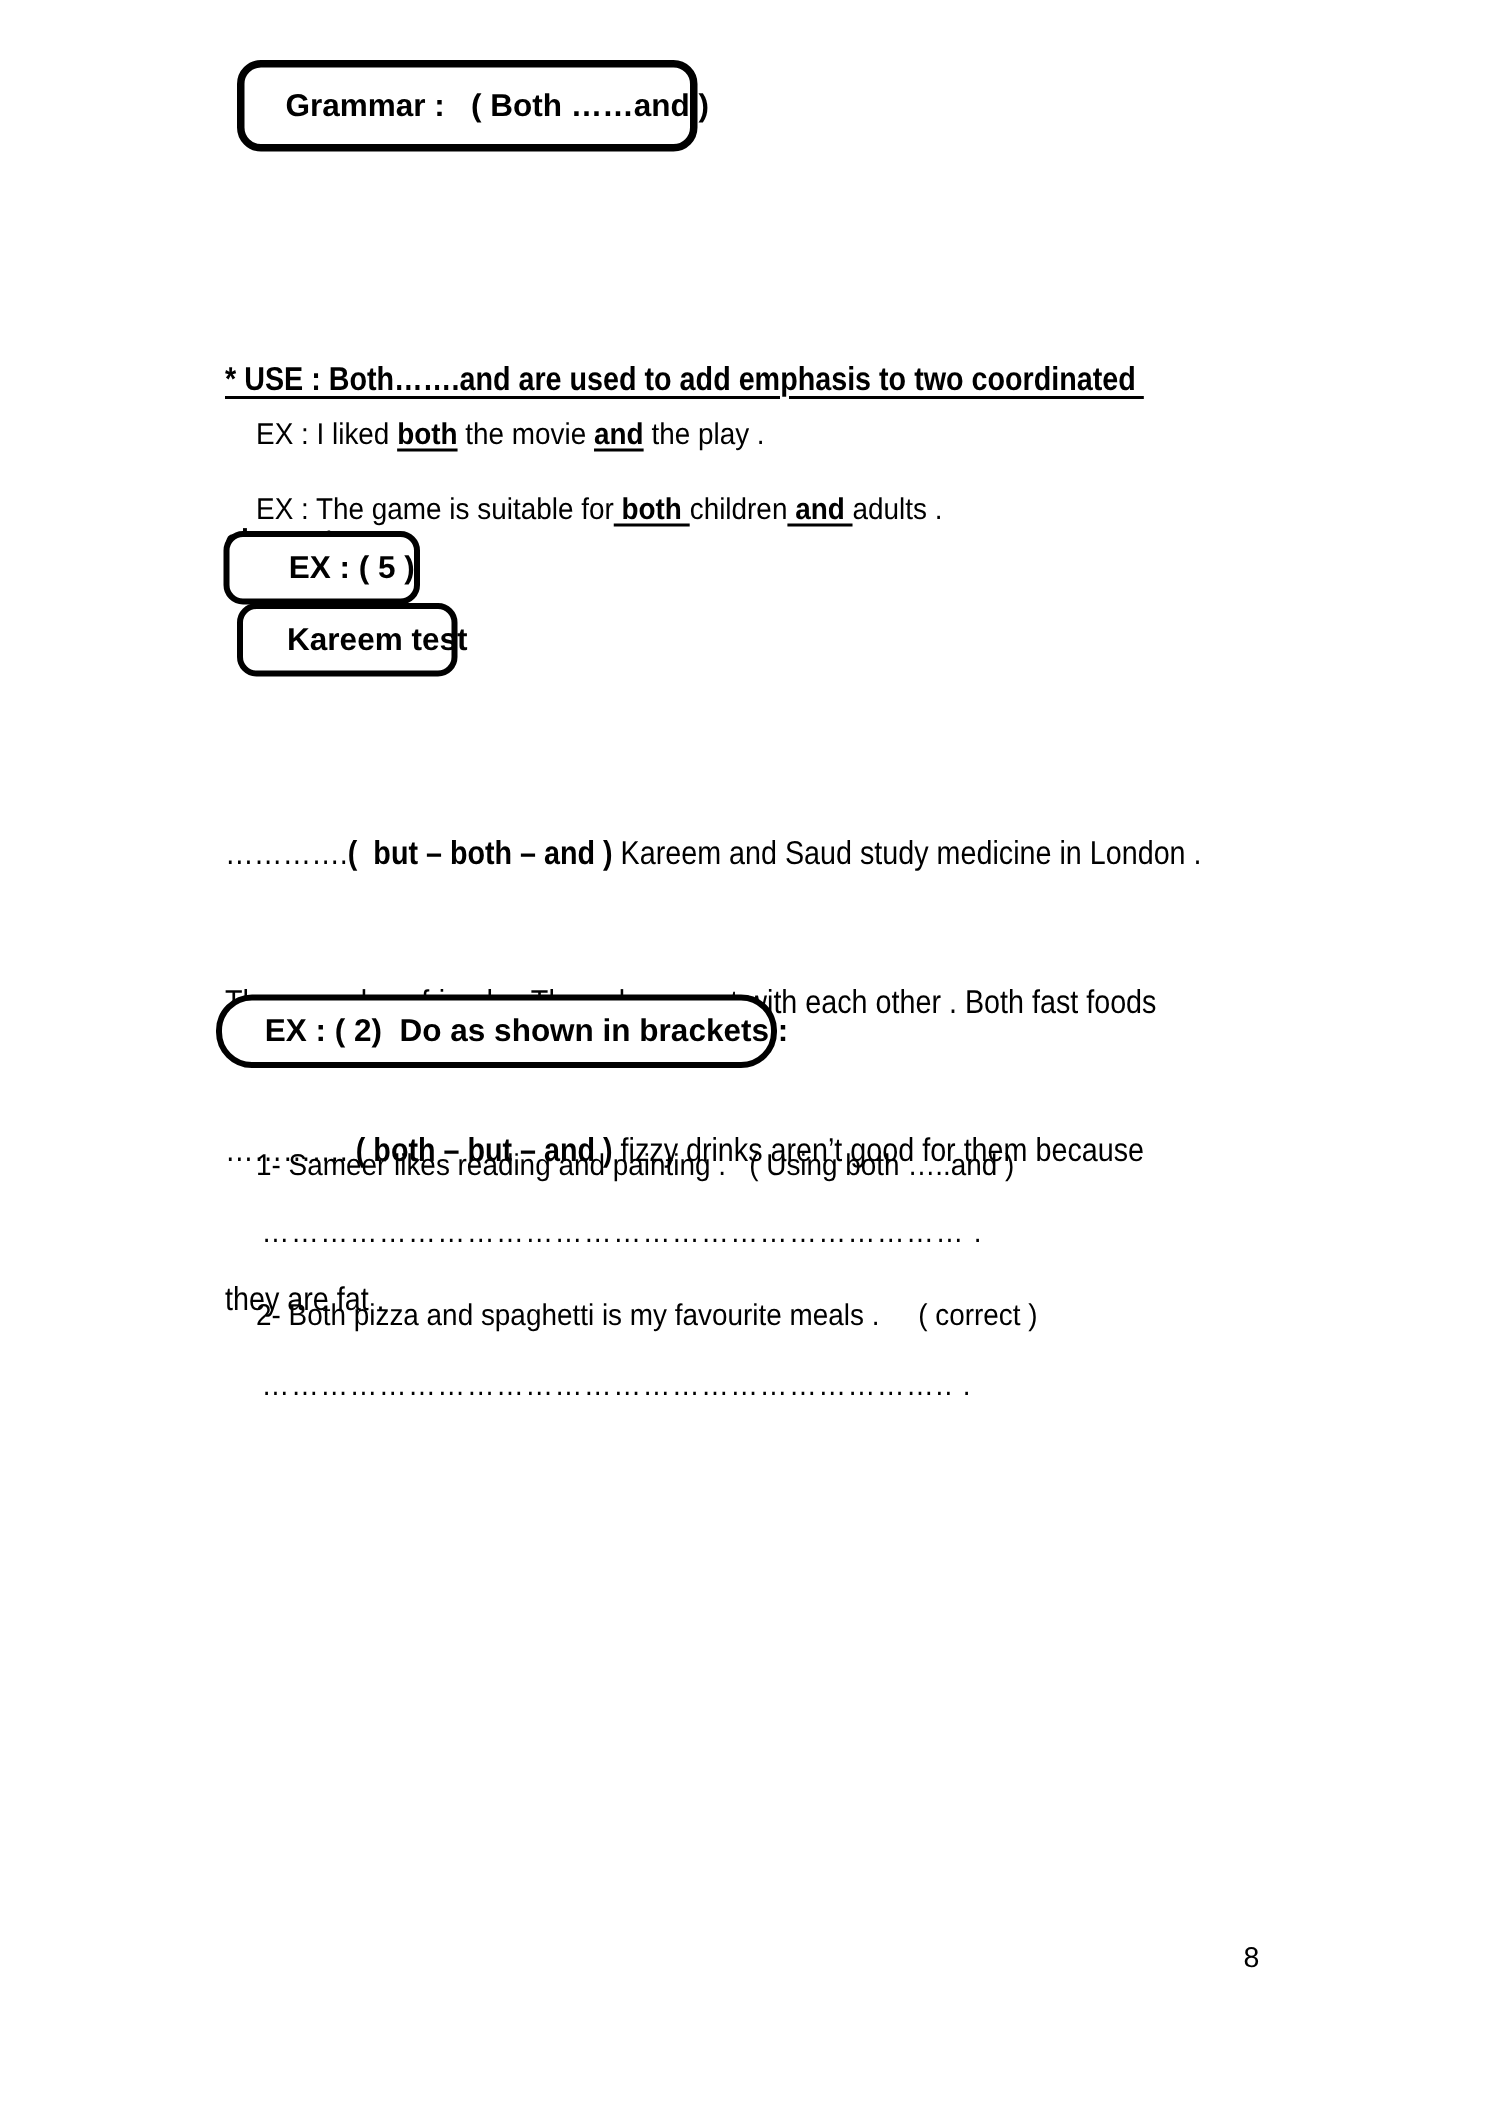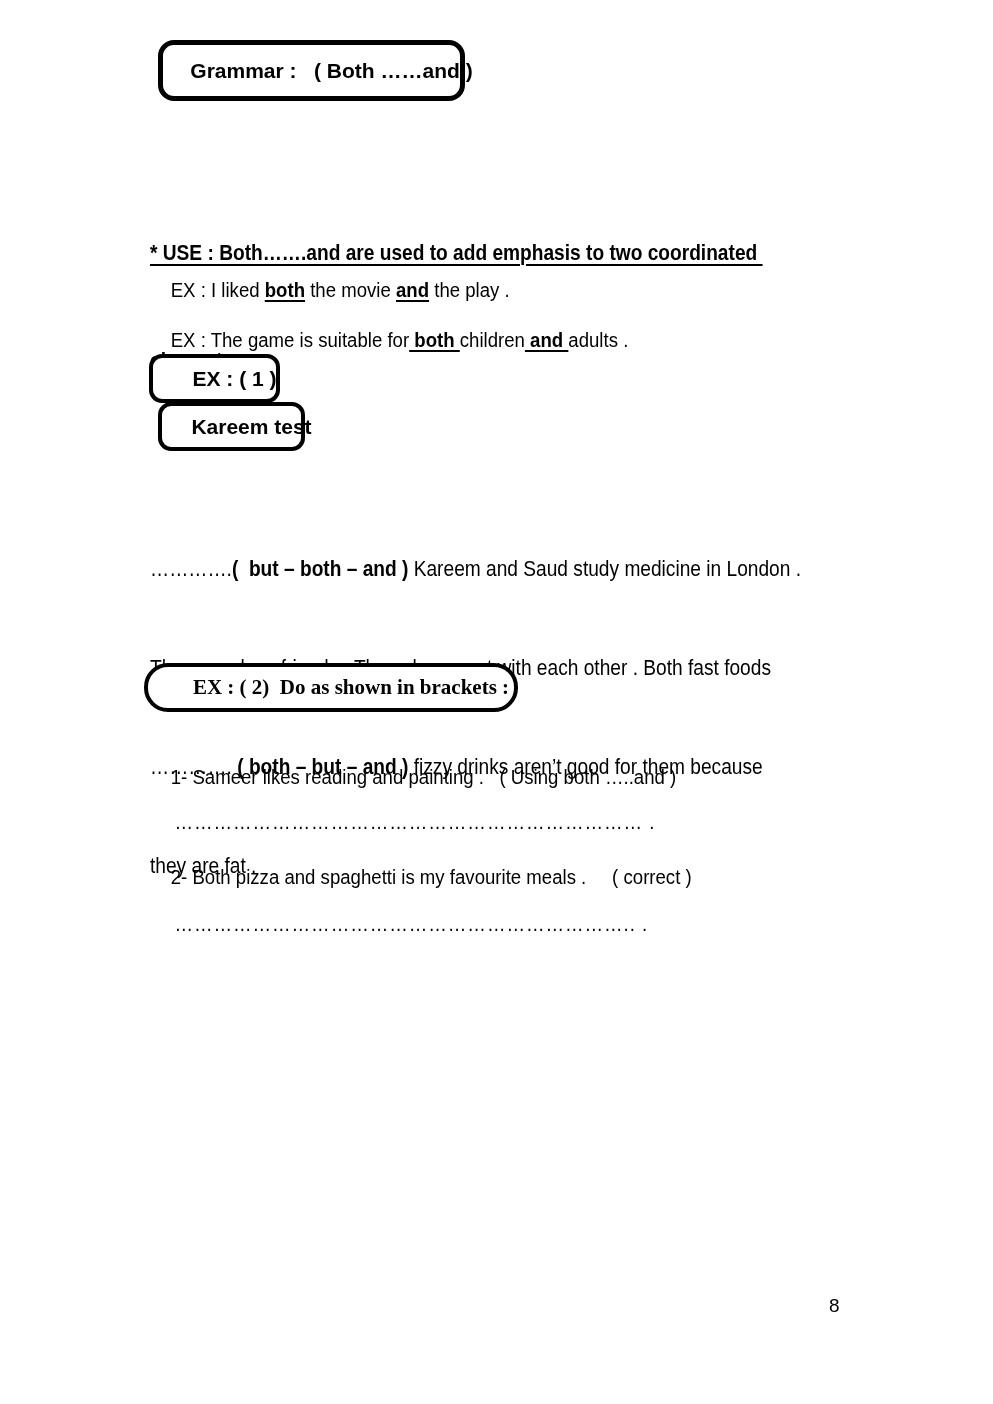--- a/index.html
+++ b/index.html
@@ -106,35 +106,35 @@
 
   <div class="textline" style="left:150px; top:248px;">
     <span>EX : I liked </span><span class="bu">both</span><span> the movie </span><span class="bu">and</span><span> the play .</span>
   </div>
 
   <div class="textline" style="left:150px; top:298px;">
     <span>EX : The game is suitable for</span><span class="bu"> both </span><span>children</span><span class="bu"> and </span><span>adults .</span>
   </div>
 
   <div class="badge" style="left:149px; top:354px; width:131px; height:49px; z-index:1;">
-    <span>EX : ( 1 )</span>
+    <span>EX : ( 5 )</span>
   </div>
 
   <div class="badge" style="left:158px; top:402px; width:147px; height:49px; z-index:2;">
     <span>Kareem test</span>
   </div>
 
   <div class="cloze condensed" style="left:150px; top:486px;">
     <div><span>………….</span><span class="b">(  but – both – and )</span><span> Kareem and Saud study medicine in London .</span></div>
     <div><span>They are close friends . They always eat with each other . Both fast foods</span></div>
     <div><span>…………. </span><span class="b">( both – but – and )</span><span> fizzy drinks aren’t good for them because</span></div>
     <div><span>they are fat .</span></div>
   </div>
 
-  <div class="badge" style="left:144px; top:663px; width:374px; height:49px; border-radius:24px;font-family:Liberation Serif, serif;">
+  <div class="badge" style="left:144px; top:663px; width:374px; height:49px; border-radius:24px;">
     <span>EX : ( 2)  Do as shown in brackets :</span>
   </div>
 
   <div class="textline" style="left:150px; top:735px;">
     <span>1- Sameer likes reading and painting .   ( Using both …..and )</span>
   </div>
   <div class="dotsline" style="left:150px; top:780px;">
     <span>……………………………………………………………… .</span>
   </div>
 

